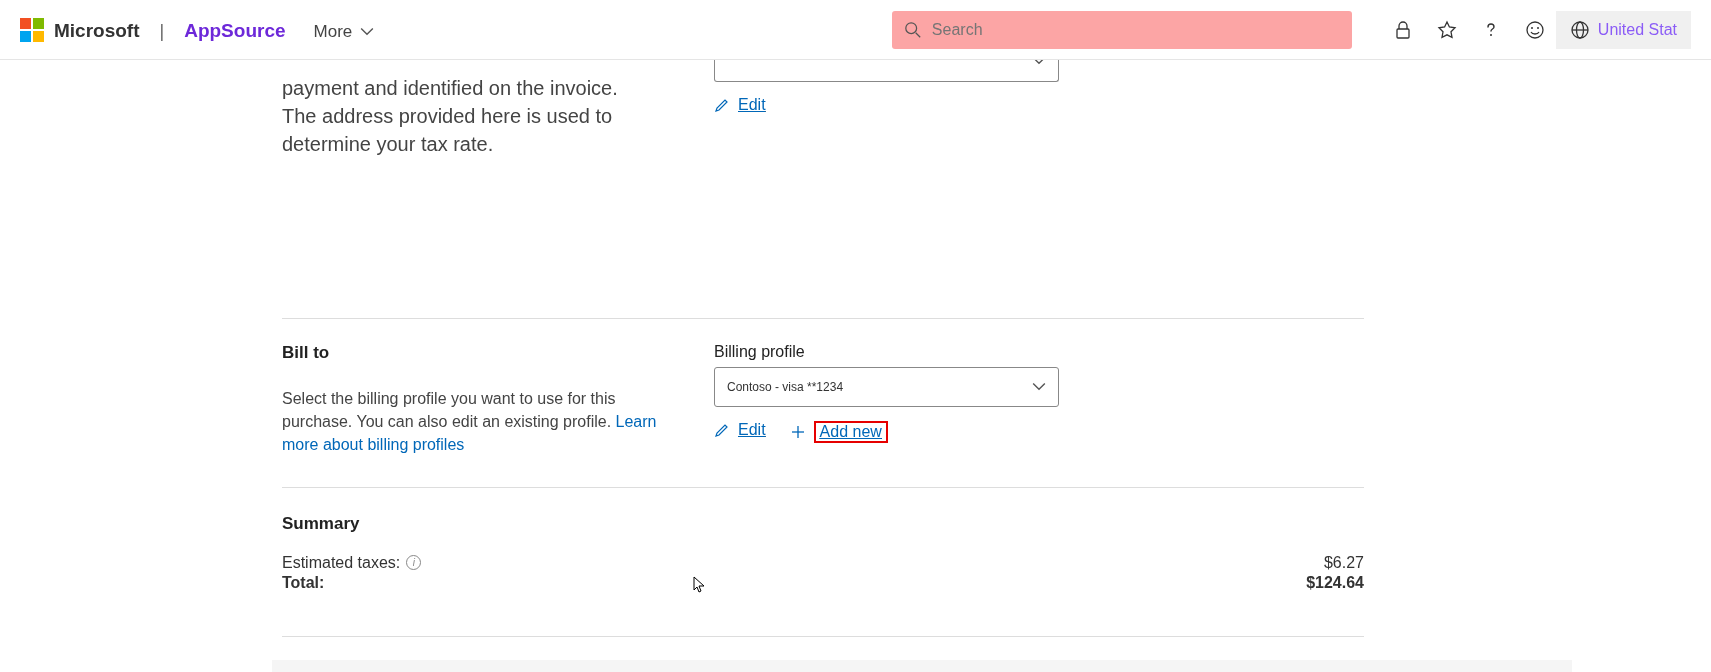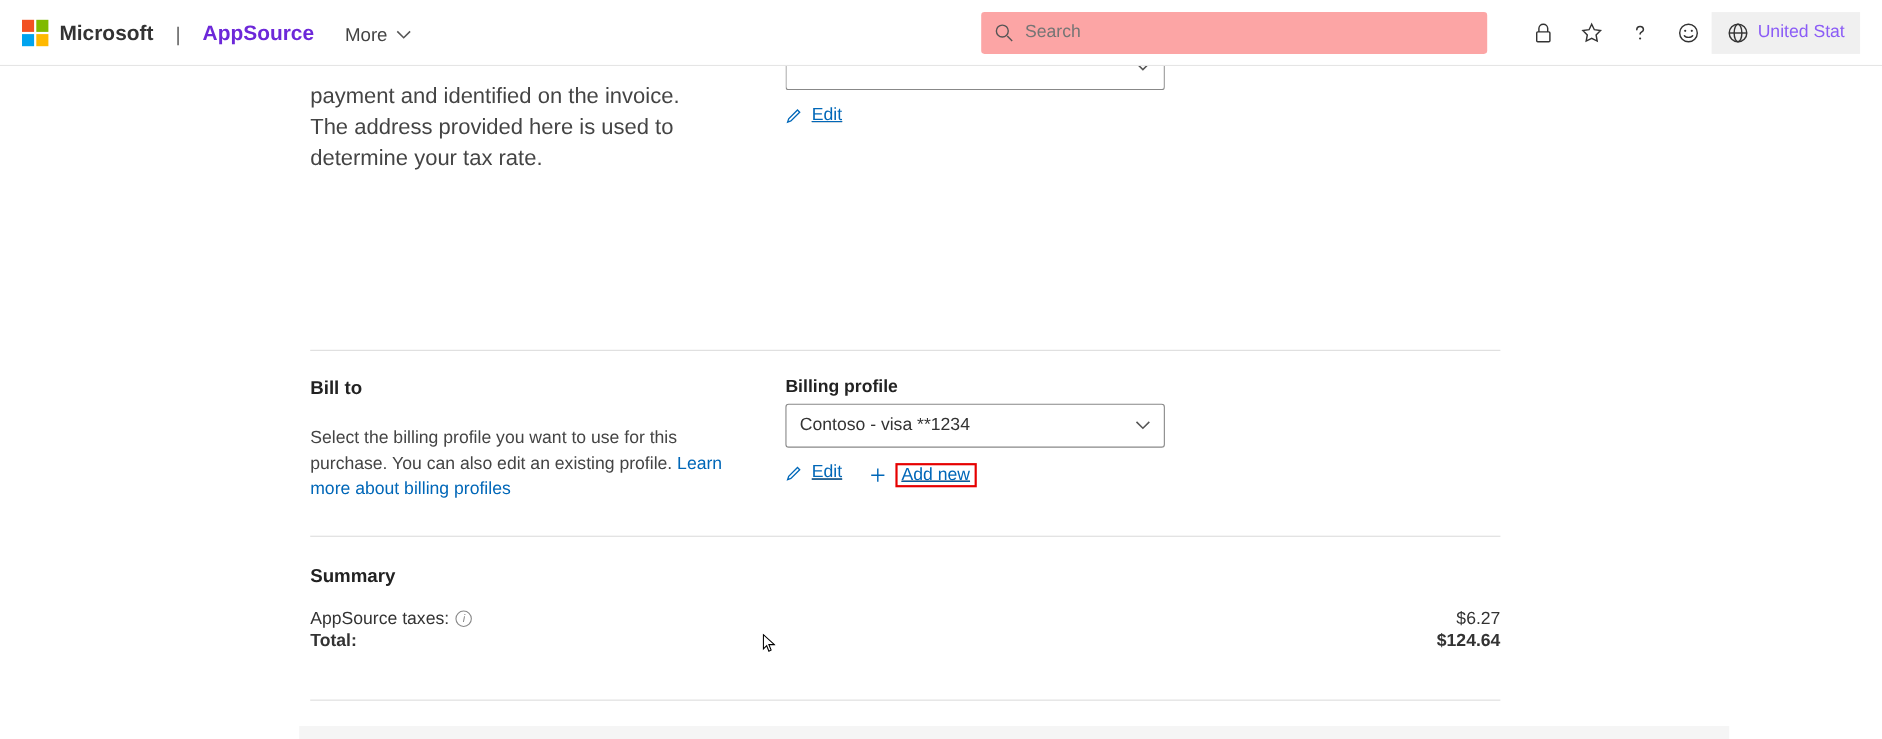--- a/index.html
+++ b/index.html
@@ -133,21 +133,21 @@
     }
     .dropdown {
       width: 345px;
       height: 40px;
       border: 1px solid #888;
       border-radius: 3px;
       display: flex;
       align-items: center;
       justify-content: space-between;
       padding: 0 12px;
-      font-size: 16px;
+      font-size: 12px;
       color: #333;
       margin-bottom: 14px;
     }
     .dropdown-truncated {
       height: 22px;
       border-top: none;
       border-radius: 0 0 3px 3px;
       padding-top: 0;
       margin-top: -5px;
       color: #888;
@@ -179,21 +179,21 @@
       border-top: 1px solid #ddd;
     }
     .section-title {
       font-size: 17px;
       font-weight: 600;
       color: #222;
       margin-bottom: 24px;
     }
     .field-label {
       font-size: 16px;
-      font-weight: 700;
+      font-weight: 400;
       color: #222;
       margin-bottom: 6px;
     }
     .body-text {
       font-size: 16px;
       color: #444;
       line-height: 1.45;
     }
     .link-text {
       color: #0067b8;
@@ -381,21 +381,21 @@
       </div>
     </div>
   </div>
 
   <div class="section-divider"></div>
 
   <div class="summary-section">
     <div class="section-title" style="margin-bottom:20px;">Summary</div>
     <div class="summary-row">
       <div class="summary-label">
-        <span>AppSource taxes:</span>
+        <span>Estimated taxes:</span>
         <span class="info-icon-circle">i</span>
       </div>
       <div class="summary-value">$6.27</div>
     </div>
     <div class="summary-row total-row">
       <div class="summary-label">Total:</div>
       <div class="summary-value">$124.64</div>
     </div>
   </div>
 

